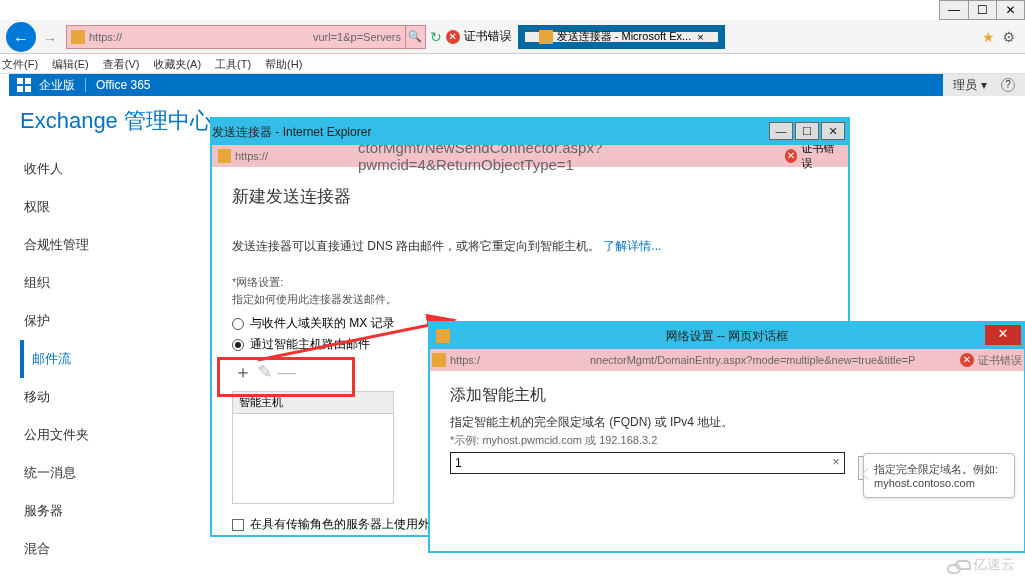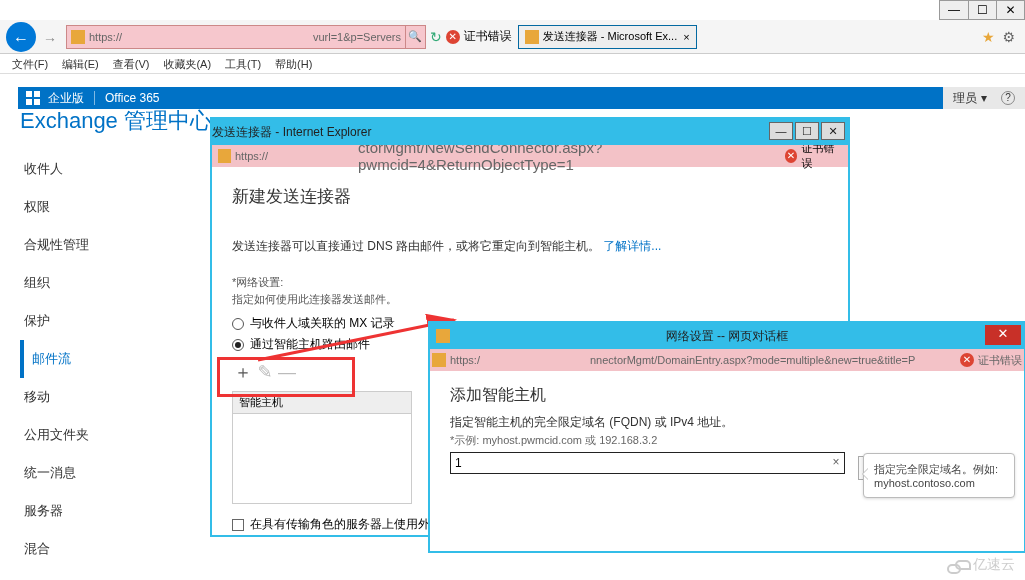--- a/index.html
+++ b/index.html
@@ -14,32 +14,32 @@
 .ie-nav { position: absolute; top: 20px; left: 0; right: 0; height: 34px; display: flex; align-items: center; background: #f5f5f5; border-bottom: 1px solid #ccc; }
 .ie-back { width: 30px; height: 30px; border-radius: 50%; background: #0078d7; color: #fff; display: flex; align-items: center; justify-content: center; margin-left: 6px; font-size: 16px; cursor: pointer; }
 .ie-fwd { width: 20px; height: 20px; color: #888; display: flex; align-items: center; justify-content: center; margin-left: 4px; font-size: 14px; }
 .addr-bar { flex: 0 0 340px; height: 24px; background: #f6c7cd; border: 1px solid #c88; display: flex; align-items: center; padding: 0 4px; margin-left: 6px; }
 .addr-ico { width: 14px; height: 14px; background: #e8a73b; margin-right: 4px; }
 .addr-txt { color: #666; font-size: 11px; white-space: nowrap; overflow: hidden; }
 .search-btn { width: 20px; height: 24px; border: 1px solid #c88; border-left: 0; background: #f6c7cd; display: flex; align-items: center; justify-content: center; font-size: 11px; }
 .refresh { margin-left: 4px; color: #3a7; font-size: 14px; }
 .cert-err { display: flex; align-items: center; margin-left: 4px; font-size: 12px; }
 .cert-err .ico { width: 14px; height: 14px; border-radius: 50%; background: #d43; color: #fff; text-align: center; line-height: 14px; font-size: 10px; margin-right: 4px; }
-.tab { height: 24px; border: 1px solid #0369a1; background: #eee; display: flex; align-items: center; padding: 0 6px; margin-left: 6px; font-size: 11px; }
+.tab { height: 24px; border: 7px solid #0369a1; background: #eee; display: flex; align-items: center; padding: 0 14px; margin-left: 6px; font-size: 11px; }
 .tab .ico { width: 14px; height: 14px; background: #e8a73b; margin-right: 4px; }
 .tab .x { margin-left: 6px; cursor: pointer; }
 .star { margin-left: auto; margin-right: 8px; font-size: 14px; color: #e8a73b; }
 .gear { margin-right: 10px; font-size: 14px; color: #666; }
 
 
-.ie-menu { position: absolute; top: 54px; left: 0; right: 0; height: 20px; background: #fff; border-bottom: 1px solid #ddd; display: flex; padding-left: 12px; }
+.ie-menu { position: absolute; top: 54px; left: 0; right: 0; height: 20px; background: #fff; border-bottom: 1px solid #ddd; display: flex; padding-left: 2px; }
 .ie-menu span { font-size: 11px; color: #333; margin-right: 14px; cursor: pointer; line-height: 20px; }
 
 
-.ribbon { position: absolute; top: 74px; left: 18px; right: 0; height: 22px; background: #0072c6; color: #fff; display: flex; align-items: center; padding-left: 8px; font-size: 12px; margin-top: 13px; }
+.ribbon { position: absolute; top: 74px; left: 9px; right: 0; height: 22px; background: #0072c6; color: #fff; display: flex; align-items: center; padding-left: 8px; font-size: 12px; }
 .ribbon .grid { width: 14px; height: 14px; background: linear-gradient(#fff,#fff) 0 0/6px 6px no-repeat, linear-gradient(#fff,#fff) 8px 0/6px 6px no-repeat, linear-gradient(#fff,#fff) 0 8px/6px 6px no-repeat, linear-gradient(#fff,#fff) 8px 8px/6px 6px no-repeat; margin-right: 8px; }
 .ribbon .sep { width: 1px; height: 14px; background: rgba(255,255,255,0.5); margin: 0 10px; }
 .ribbon .right { margin-left: auto; display: flex; align-items: center; background: #e8e8e8; color: #333; padding: 0 10px; height: 100%; }
 .ribbon .right .q { margin-left: 14px; border: 1px solid #888; border-radius: 50%; width: 14px; height: 14px; text-align: center; line-height: 12px; font-size: 10px; }
 
 
 .eac-title { position: absolute; top: 106px; left: 20px; font-size: 22px; color: #0072c6; font-weight: 300; }
 .side-nav { position: absolute; top: 150px; left: 20px; width: 170px; }
 .side-nav .itm { padding: 10px 0 10px 4px; font-size: 13px; color: #333; cursor: pointer; }
 .side-nav .itm.active { border-left: 4px solid #0072c6; padding-left: 8px; color: #0072c6; font-weight: 500; }
@@ -57,21 +57,21 @@
 .popup1 .intro { font-size: 12px; color: #333; margin-bottom: 20px; }
 .popup1 .intro a { color: #0072c6; cursor: pointer; }
 .popup1 .label { font-size: 11px; color: #555; margin-bottom: 2px; }
 .popup1 .sub { font-size: 11px; color: #555; margin-bottom: 8px; }
 .popup1 .radio-row { display: flex; align-items: center; font-size: 12px; margin-bottom: 4px; }
 .popup1 .radio-row .r { width: 12px; height: 12px; border: 1px solid #555; border-radius: 50%; margin-right: 6px; display: flex; align-items: center; justify-content: center; }
 .popup1 .radio-row .r.sel::after { content: ""; width: 6px; height: 6px; background: #222; border-radius: 50%; }
 .popup1 .tools { display: flex; align-items: center; margin-top: 8px; }
 .popup1 .tools .tool { width: 22px; height: 22px; display: flex; align-items: center; justify-content: center; font-size: 18px; color: #555; cursor: pointer; }
 .popup1 .tools .tool.disabled { color: #bbb; }
-.popup1 .listbox { margin-top: 8px; width: 180px; }
+.popup1 .listbox { margin-top: 8px; width: 162px; }
 .popup1 .listbox .hdr { background: #eee; border: 1px solid #ccc; padding: 3px 6px; font-size: 11px; }
 .popup1 .listbox .area { border: 1px solid #ccc; border-top: 0; height: 90px; }
 .popup1 .chk-row { display: flex; align-items: center; margin-top: 12px; font-size: 12px; }
 .popup1 .chk-row .cb { width: 12px; height: 12px; border: 1px solid #666; margin-right: 6px; }
 .redbox { position: absolute; border: 3px solid #e33; pointer-events: none; }
 
 
 .arrow-svg { pointer-events: none; z-index: 15; }
 
 

